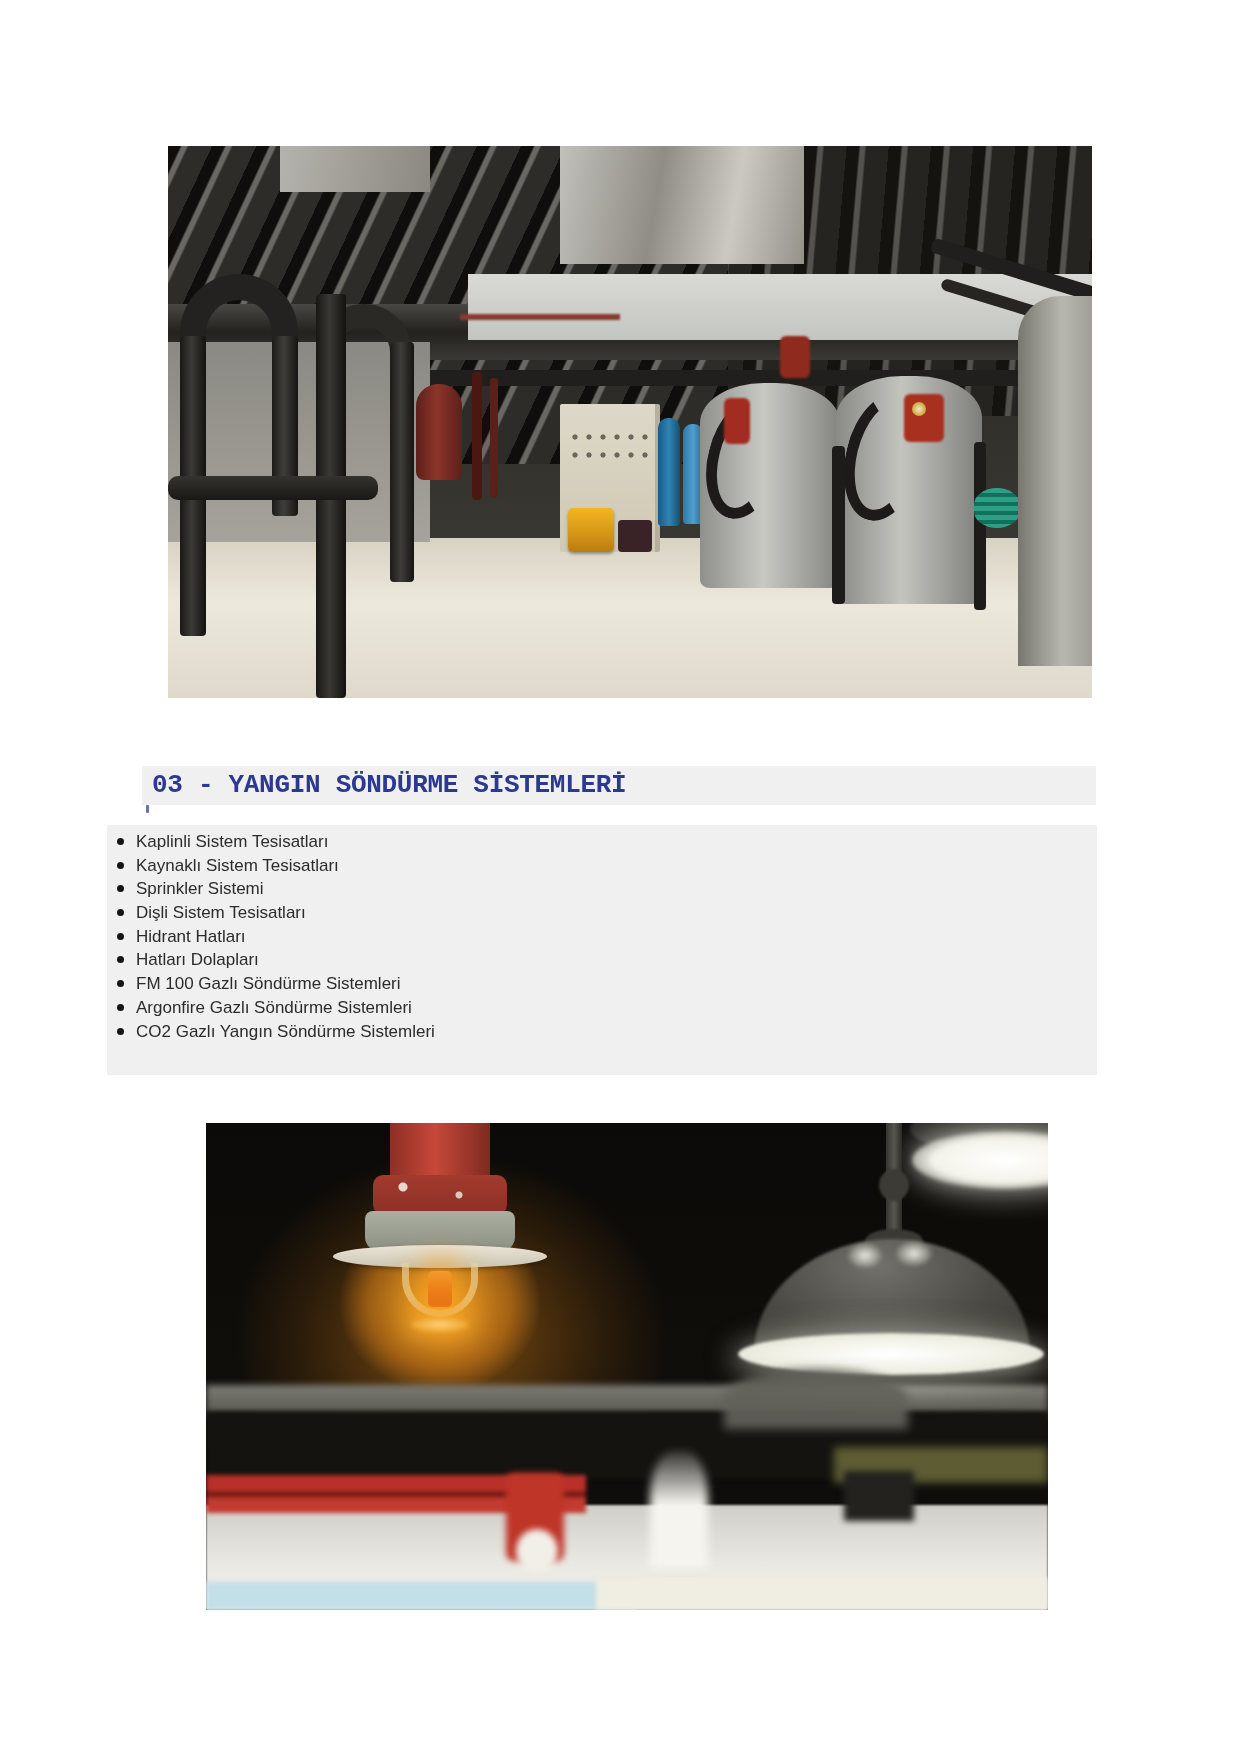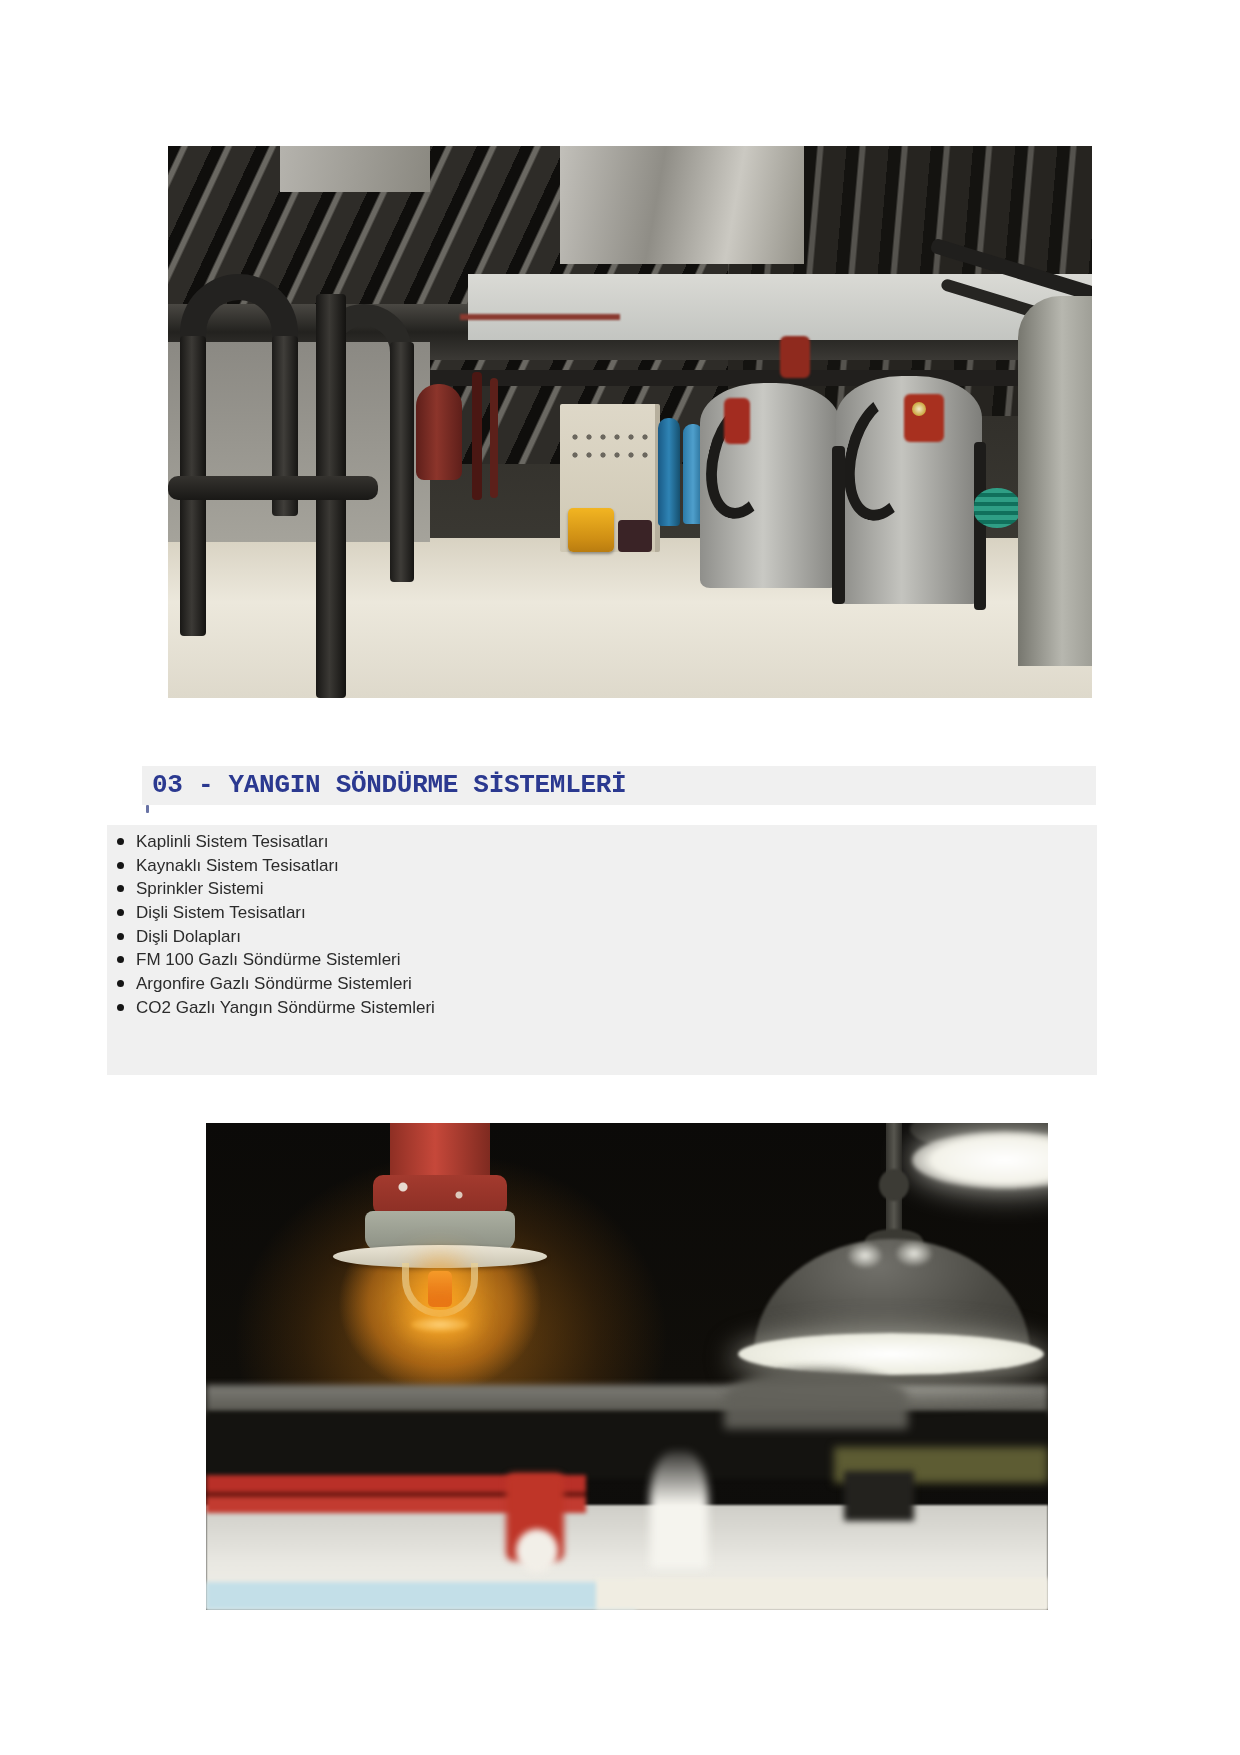--- a/index.html
+++ b/index.html
@@ -194,21 +194,22 @@
     <h1>03 - YANGIN SÖNDÜRME SİSTEMLERİ</h1>
   </div>
   <div class="stray-mark"></div>
 
   <div class="list-band">
     <ul>
       <li><span class="bullet"></span><span>Kaplinli Sistem Tesisatları</span></li>
       <li><span class="bullet"></span><span>Kaynaklı Sistem Tesisatları</span></li>
       <li><span class="bullet"></span><span>Sprinkler Sistemi</span></li>
       <li><span class="bullet"></span><span>Dişli Sistem Tesisatları</span></li>
-      <li><span class="bullet"></span><span>Dişli Dolapları</span></li>
+      <li><span class="bullet"></span><span>Hidrant Hatları</span></li>
+      <li><span class="bullet"></span><span>Hatları Dolapları</span></li>
       <li><span class="bullet"></span><span>FM 100 Gazlı Söndürme Sistemleri</span></li>
       <li><span class="bullet"></span><span>Argonfire Gazlı Söndürme Sistemleri</span></li>
       <li><span class="bullet"></span><span>CO2 Gazlı Yangın Söndürme Sistemleri</span></li>
     </ul>
   </div>
 
   <div class="photo photo-bottom">
     <div class="b-band-gray"></div>
     <div class="b-band-dark"></div>
     <div class="b-olive"></div>

